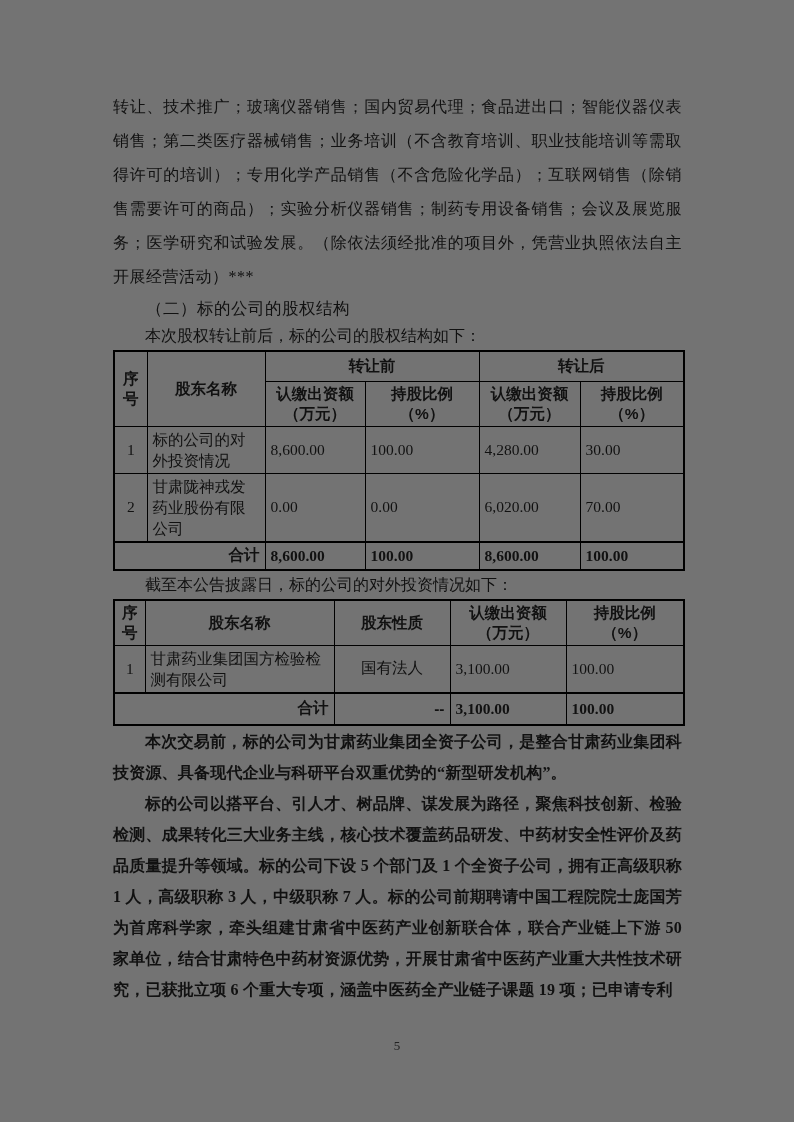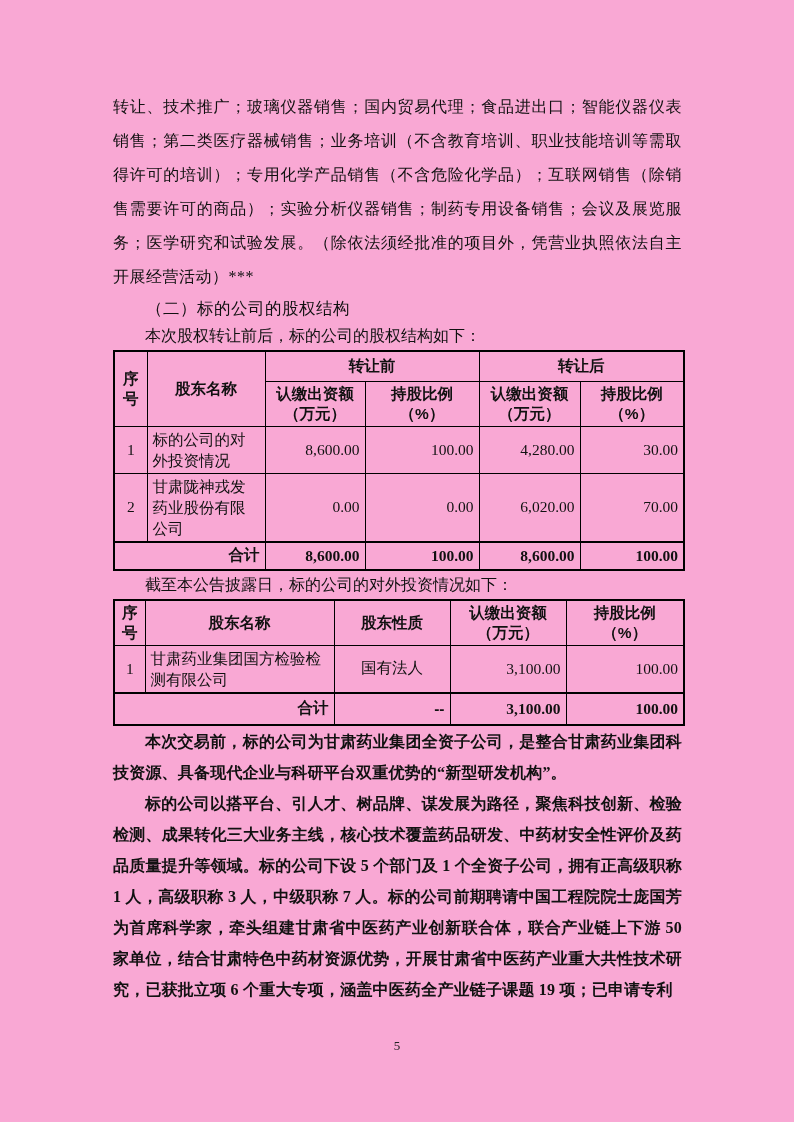--- a/index.html
+++ b/index.html
@@ -7,21 +7,21 @@
   body {
     width: 794px; height: 1122px;
     font-family: "Liberation Serif", "DejaVu Serif", serif;
     color: #111;
   }
   .page {
     position: relative;
     width: 794px; height: 1122px;
     padding: 90px 112px 0 113px;
     overflow: hidden;
-    background: #f9a8d4;
+    background: #737373;
   }
   .para {
     font-size: 16px;
     line-height: 34px;
     text-align: justify;
     letter-spacing: 0.5px;
   }
   .s4para {
     font-size: 16px;
     line-height: 31px;
@@ -59,21 +59,21 @@
   }
   table.doc-tbl th {
     font-family: "Liberation Sans", "DejaVu Sans", sans-serif;
     font-weight: bold;
     text-align: center;
     line-height: 20px;
   }
   th.th-seq { padding: 2px 7px; line-height: 19px; }
   td.c { text-align: center; }
   td.l { text-align: left; line-height: 21px; padding-left: 7px; }
-  td.n { text-align: right; padding-right: 9px; font-size: 15px; margin-left: 44px; }
+  td.n { padding-right: 9px; font-size: 15px; margin-left: 44px; }
   tr.total-row td { border-top: 2px solid #000; font-weight: bold; }
   tr.total-row td.c {
     font-family: Liberation Sans, sans-serif;
     text-align: right;
   }
   .footer {
     position: absolute;
     left: 0; right: 0;
     top: 1038px;
     text-align: center;

